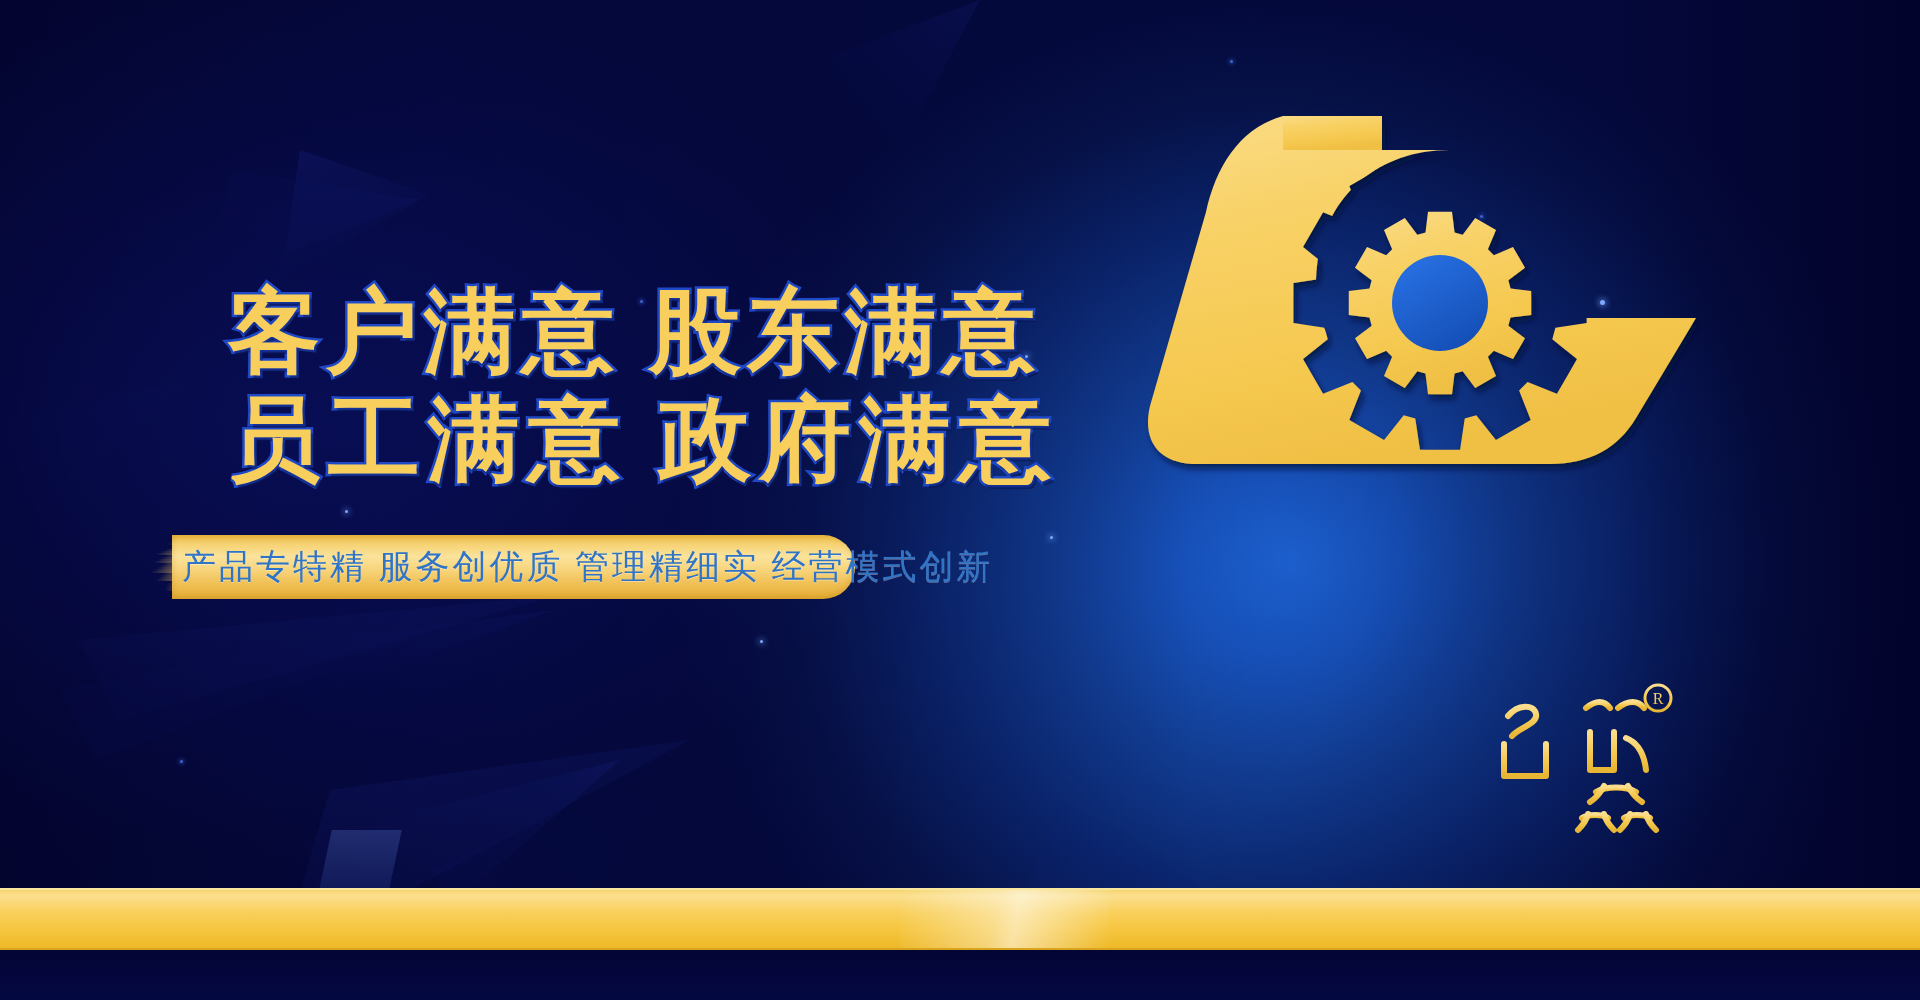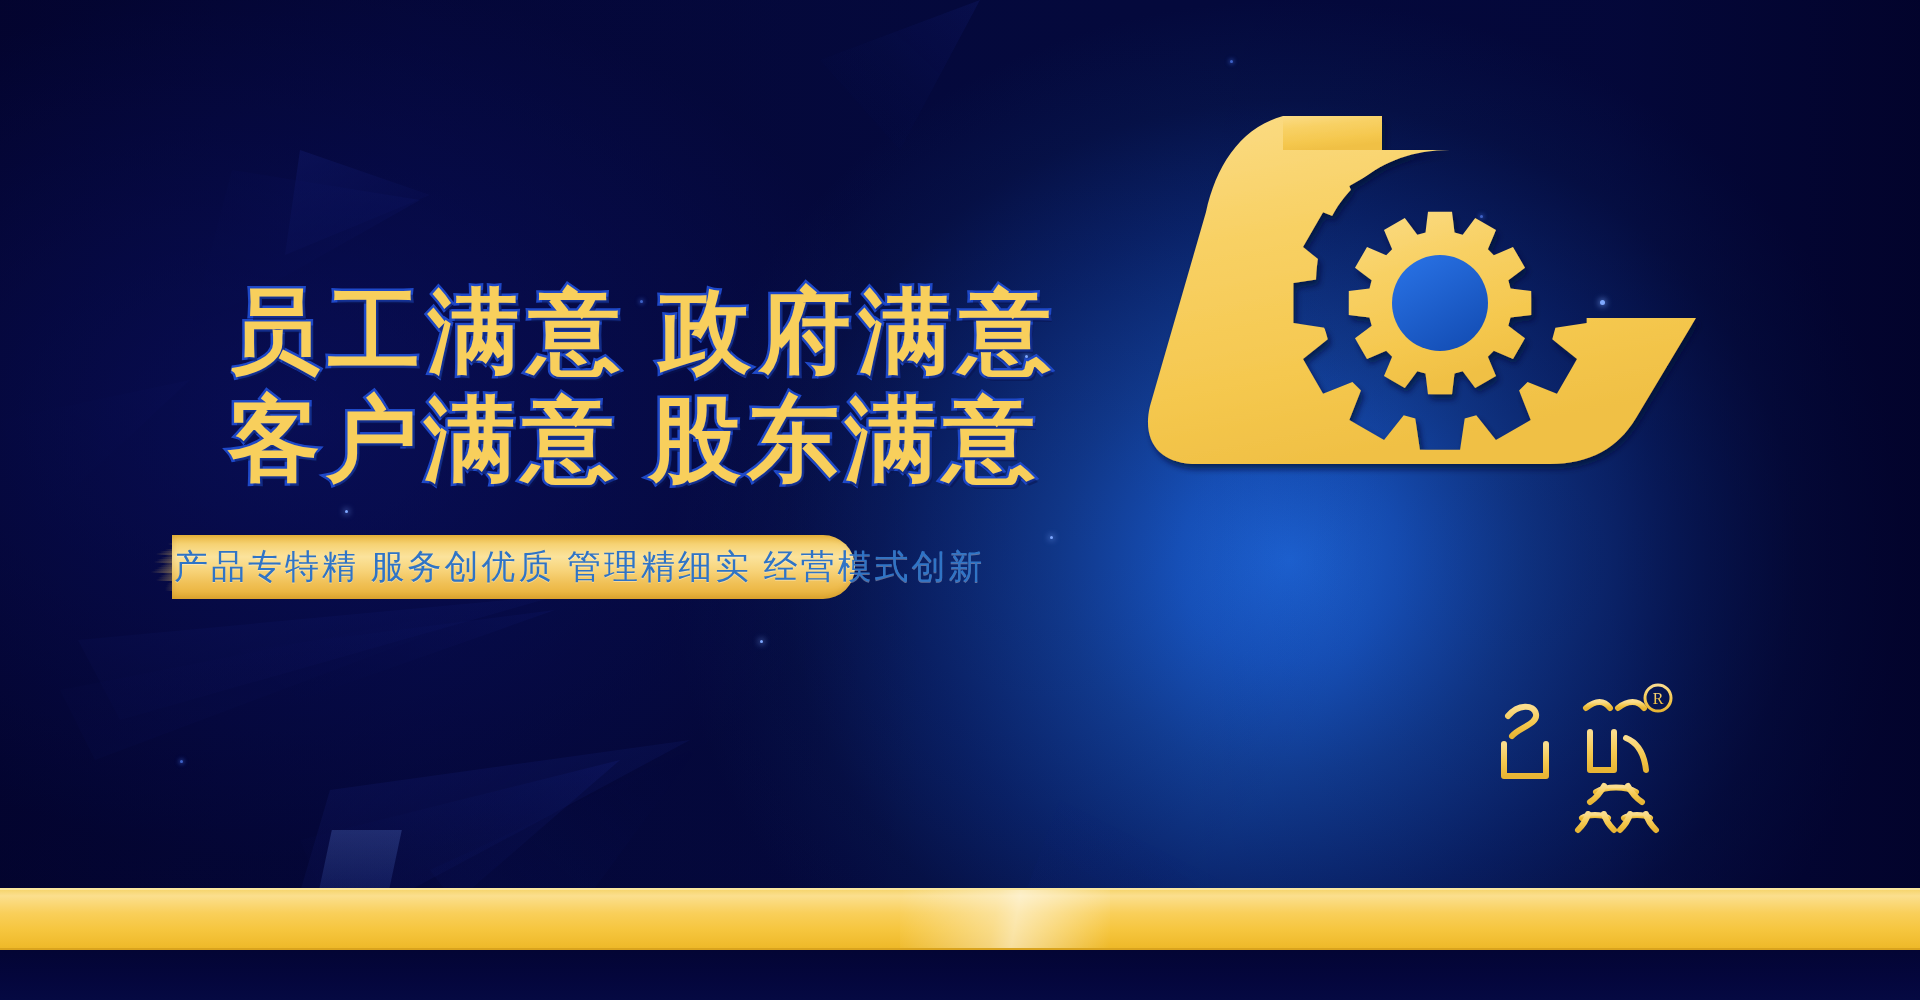--- a/index.html
+++ b/index.html
@@ -106,21 +106,21 @@
   }
   .ribbon-left-cap i {
     position: absolute;
     left: 0;
     height: 2px;
     background: linear-gradient(90deg, rgba(240,195,70,0) 0%, #f3c95f 60%, #f7d880 100%);
     display: block;
   }
   .ribbon-text {
     position: absolute;
-    left: 24px;
+    left: 32px;
     top: 0;
     height: 64px;
     line-height: 64px;
     width: 680px;
     font-size: 34px;
     letter-spacing: 3px;
     color: #2f74c6;
     font-weight: 400;
     white-space: nowrap;
     text-shadow: 0 1px 0 rgba(255,255,255,0.35);
@@ -236,22 +236,22 @@
     <span class="star" style="left:1050px; top:536px;"></span>
     <span class="star dim" style="left:180px;  top:760px;"></span>
     <span class="star dim" style="left:640px;  top:300px;"></span>
     <span class="star" style="left:760px;  top:640px;"></span>
     <span class="star dim" style="left:1230px; top:60px;"></span>
   </div>
 
   <div class="beam"></div>
 
   <div class="headline">
+    <div class="headline-line l1">客户满意  股东满意</div>
     <div class="headline-line l2">员工满意  政府满意</div>
-    <div class="headline-line l1">客户满意  股东满意</div>
   </div>
 
   <div class="ribbon-wrap">
     <div class="ribbon-left-cap" id="shred">
         <i style="top: 0px; left: 60px; width: 14px; opacity: 0.45;"></i>
         <i style="top: 2px; left: 41px; width: 35px; opacity: 0.64;"></i>
         <i style="top: 4px; left: 32px; width: 46px; opacity: 0.72;"></i>
         <i style="top: 6px; left: 24px; width: 56px; opacity: 0.77;"></i>
         <i style="top: 8px; left: 18px; width: 64px; opacity: 0.81;"></i>
         <i style="top: 10px; left: 25.8px; width: 49px; opacity: 0.85;"></i>

